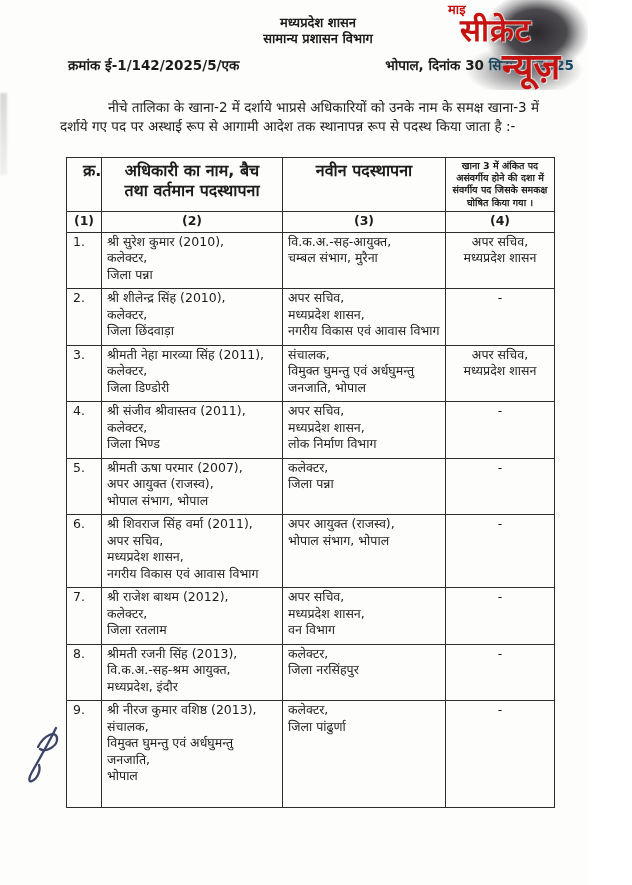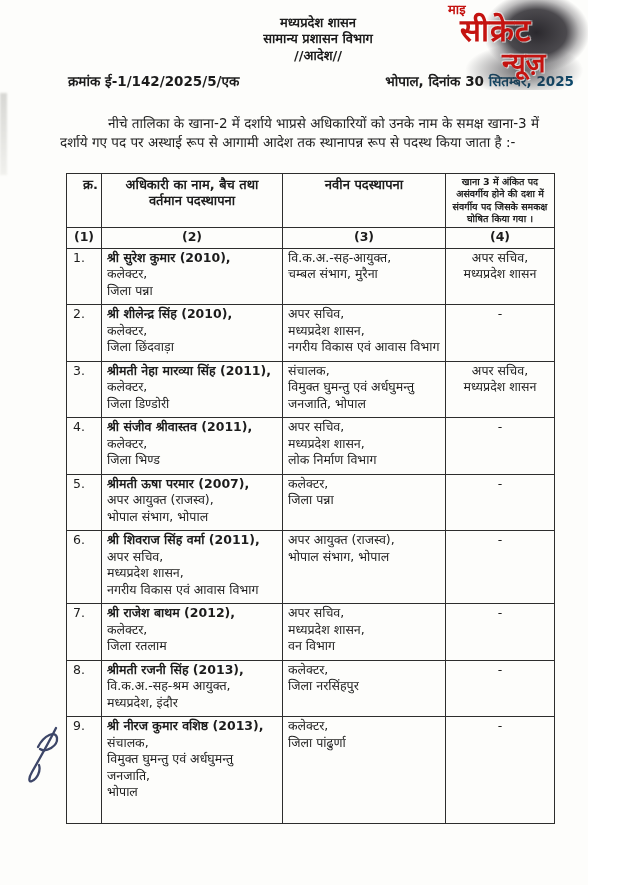--- a/index.html
+++ b/index.html
@@ -40,21 +40,21 @@
   .wm-txt {
     position: absolute;
     color: #c41310;
     font-weight: bold;
     line-height: 1;
     text-shadow: 1px 1px 0 rgba(255,255,255,.65), -1px -1px 0 rgba(255,255,255,.55), 1px -1px 0 rgba(255,255,255,.4);
     white-space: nowrap;
   }
   .wm-small { left: 12px; top: 3px;  font-size: 13px; }
   .wm-big1  { left: 24px;  top: 15px; font-size: 31px; letter-spacing: 1px; }
-  .wm-big2  { left: 66px; top: 49px; font-size: 27px; }
+  .wm-big2  { left: 66px; top: 49px; font-size: 36px; }
 
   
   .heading {
     padding-top: 15px;
     padding-left: 48px;
     text-align: center;
     font-weight: bold;
     font-size: 13px;
     line-height: 1.25;
   }
@@ -84,29 +84,29 @@
     border-collapse: collapse;
     table-layout: fixed;
     width: 488px;
     font-size: 12.5px;
   }
   th, td { border: 1.5px solid #2d2d2d; vertical-align: top; }
   thead th {
     font-weight: bold;
     text-align: center;
     padding: 3px 16px;
-    font-size: 13px;
+    font-size: 16px;
     line-height: 1.25;
   }
   th.th-small { font-size: 9.5px; line-height: 1.3; padding: 2px 3px; }
   tr.num-row th { padding: 1px 0 3px; font-size: 12.5px; }
   td { padding: 1px 5px 5px; line-height: 1.32; }
   td.sn { padding-left: 6px; }
   td.c4 { text-align: center; }
-  .b { font-weight: bold; }
+  .b { font-weight: normal; }
   tbody tr:last-child td { padding-bottom: 22px; }
 
   
   .signature {
     position: absolute;
     left: 14px; top: 720px;
     width: 52px; height: 72px;
   }
 </style>
 </head>
@@ -119,21 +119,20 @@
   <div class="watermark">
     <div class="silhouette"></div>
     <span class="wm-txt wm-small">माइ</span>
     <span class="wm-txt wm-big1">सीक्रेट</span>
     <span class="wm-txt wm-big2">न्यूज़</span>
   </div>
 
   <div class="heading">
     <div>मध्यप्रदेश शासन</div>
     <div>सामान्य प्रशासन विभाग</div>
-    <div>//आदेश//</div>
   </div>
 
   <div class="ref-row">
     <span>क्रमांक ई-1/142/2025/5/एक</span>
     <span><span>भोपाल, दिनांक 30 </span><span class="faded">सितम्बर, 2025</span></span>
   </div>
 
   <p class="intro">नीचे तालिका के खाना-2 में दर्शाये भाप्रसे अधिकारियों को उनके नाम के समक्ष खाना-3  में दर्शाये गए पद पर अस्थाई रूप से आगामी आदेश तक स्थानापन्न रूप से पदस्थ किया जाता है :-</p>
 
   <table>

